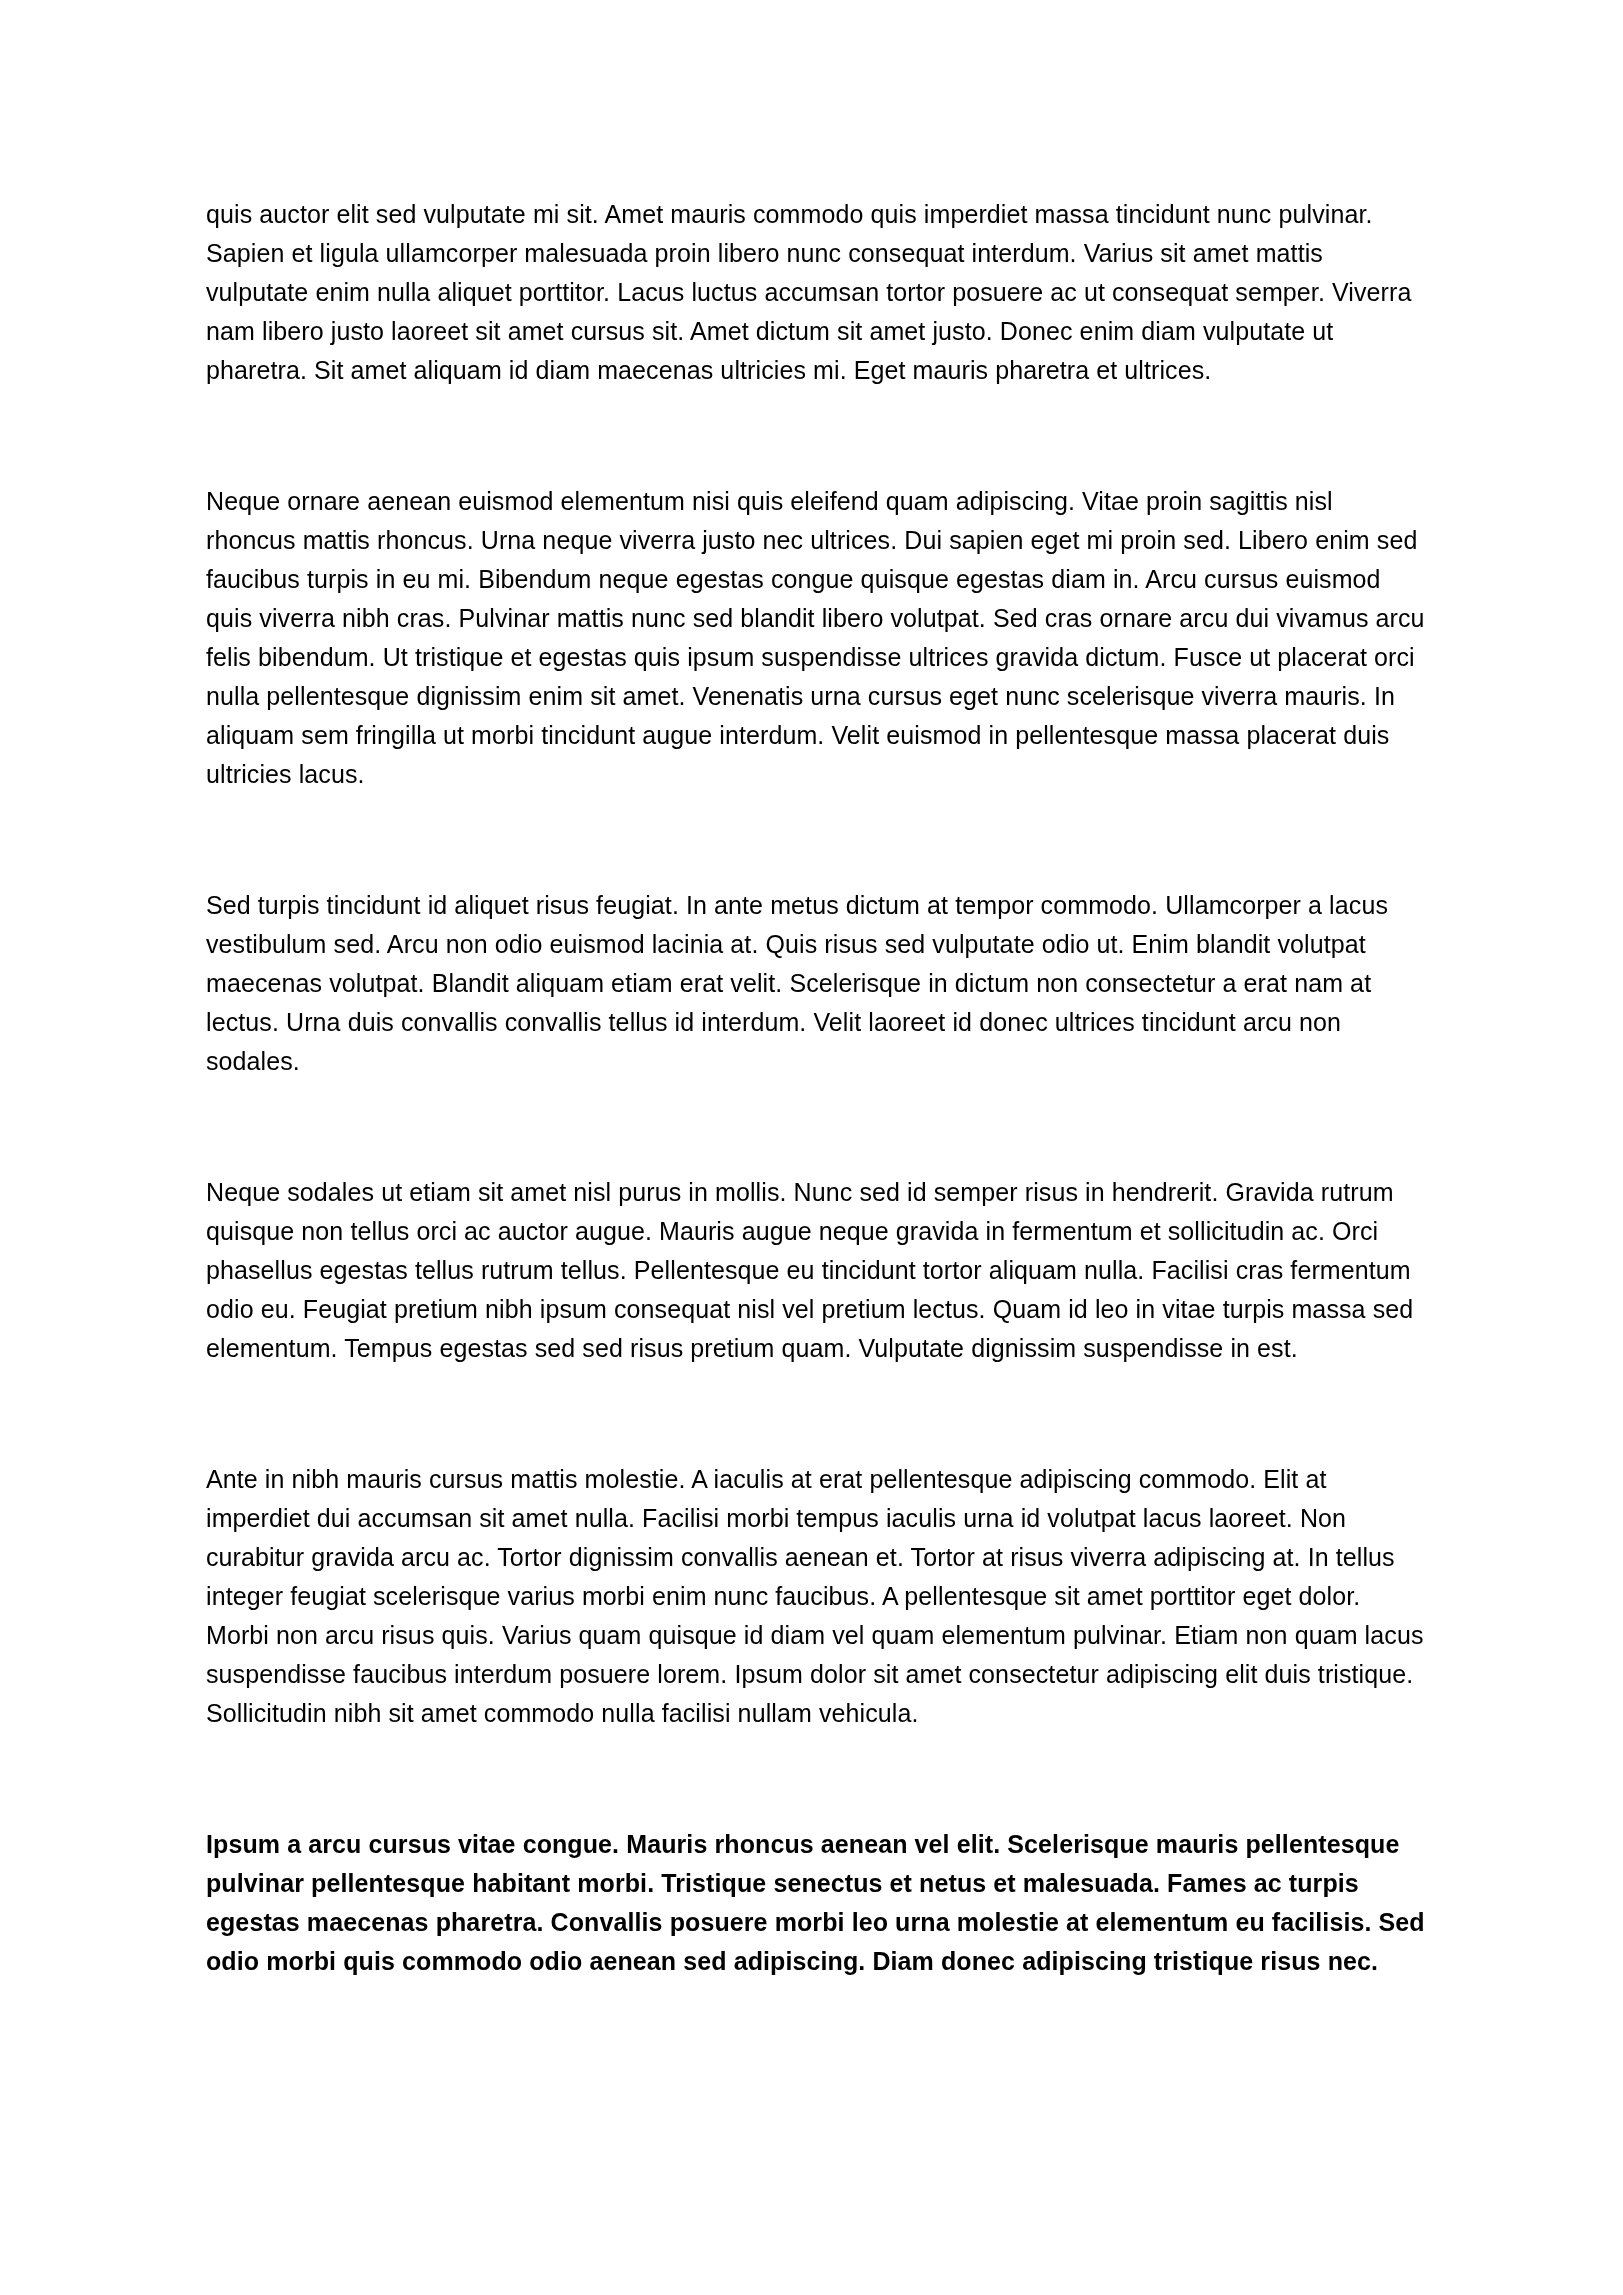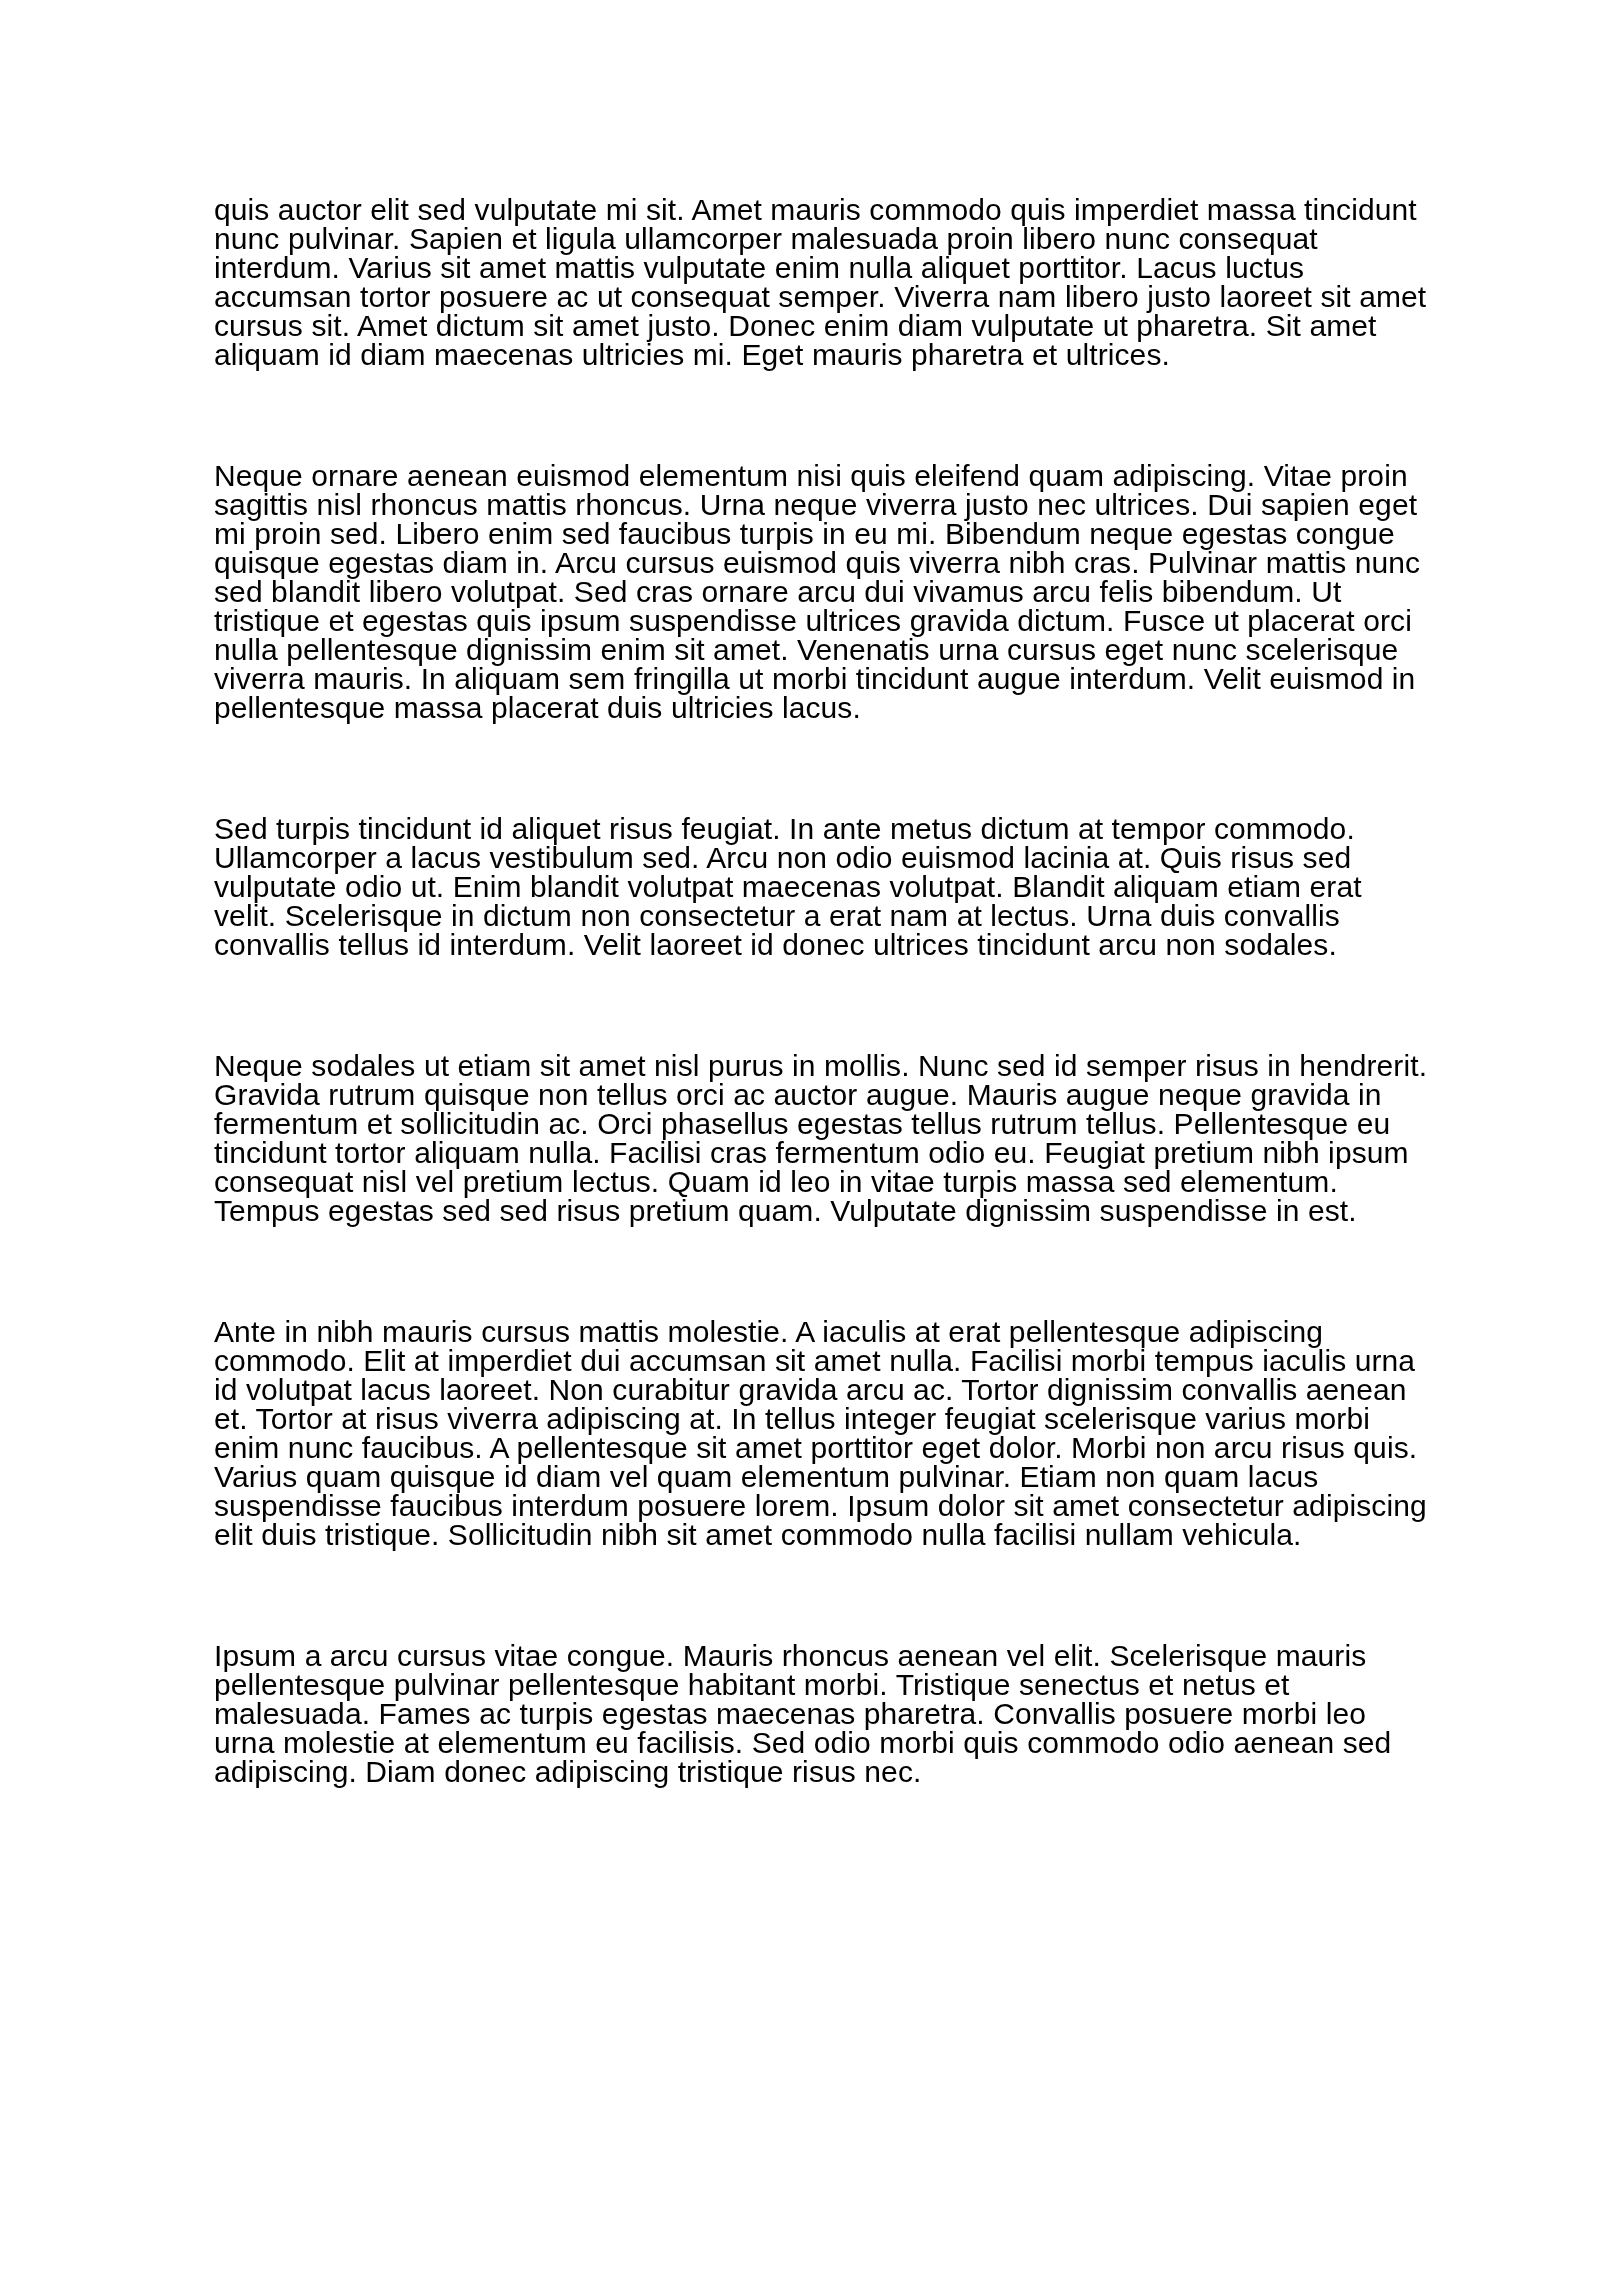--- a/index.html
+++ b/index.html
@@ -21,30 +21,30 @@
   }
 
   .page-body {
     position: absolute;
     top: 195px;
     left: 198px;
     right: 194px;
   }
 
   .page-body p {
-    font-size: 30px;
-    line-height: 29px;
+    font-size: 25px;
+    line-height: 39px;
     font-weight: 400;
     letter-spacing: 0.1px;
     text-align: left;
     color: #000000;
-    margin: 0 0 92px 16px;
+    margin: 0 0 92px 8px;
   }
 
-  .page-body p:last-child { margin-bottom: 0; }
+  .page-body p:last-child { margin-bottom: 0; font-weight: bold; }
 </style>
 </head>
 <body>
 
 <div class="page">
   <div class="page-body">
     <p>quis auctor elit sed vulputate mi sit. Amet mauris commodo quis imperdiet massa tincidunt nunc pulvinar. Sapien et ligula ullamcorper malesuada proin libero nunc consequat interdum. Varius sit amet mattis vulputate enim nulla aliquet porttitor. Lacus luctus accumsan tortor posuere ac ut consequat semper. Viverra nam libero justo laoreet sit amet cursus sit. Amet dictum sit amet justo. Donec enim diam vulputate ut pharetra. Sit amet aliquam id diam maecenas ultricies mi. Eget mauris pharetra et ultrices.</p>
     <p>Neque ornare aenean euismod elementum nisi quis eleifend quam adipiscing. Vitae proin sagittis nisl rhoncus mattis rhoncus. Urna neque viverra justo nec ultrices. Dui sapien eget mi proin sed. Libero enim sed faucibus turpis in eu mi. Bibendum neque egestas congue quisque egestas diam in. Arcu cursus euismod quis viverra nibh cras. Pulvinar mattis nunc sed blandit libero volutpat. Sed cras ornare arcu dui vivamus arcu felis bibendum. Ut tristique et egestas quis ipsum suspendisse ultrices gravida dictum. Fusce ut placerat orci nulla pellentesque dignissim enim sit amet. Venenatis urna cursus eget nunc scelerisque viverra mauris. In aliquam sem fringilla ut morbi tincidunt augue interdum. Velit euismod in pellentesque massa placerat duis ultricies lacus.</p>
     <p>Sed turpis tincidunt id aliquet risus feugiat. In ante metus dictum at tempor commodo. Ullamcorper a lacus vestibulum sed. Arcu non odio euismod lacinia at. Quis risus sed vulputate odio ut. Enim blandit volutpat maecenas volutpat. Blandit aliquam etiam erat velit. Scelerisque in dictum non consectetur a erat nam at lectus. Urna duis convallis convallis tellus id interdum. Velit laoreet id donec ultrices tincidunt arcu non sodales.</p>
     <p>Neque sodales ut etiam sit amet nisl purus in mollis. Nunc sed id semper risus in hendrerit. Gravida rutrum quisque non tellus orci ac auctor augue. Mauris augue neque gravida in fermentum et sollicitudin ac. Orci phasellus egestas tellus rutrum tellus. Pellentesque eu tincidunt tortor aliquam nulla. Facilisi cras fermentum odio eu. Feugiat pretium nibh ipsum consequat nisl vel pretium lectus. Quam id leo in vitae turpis massa sed elementum. Tempus egestas sed sed risus pretium quam. Vulputate dignissim suspendisse in est.</p>

